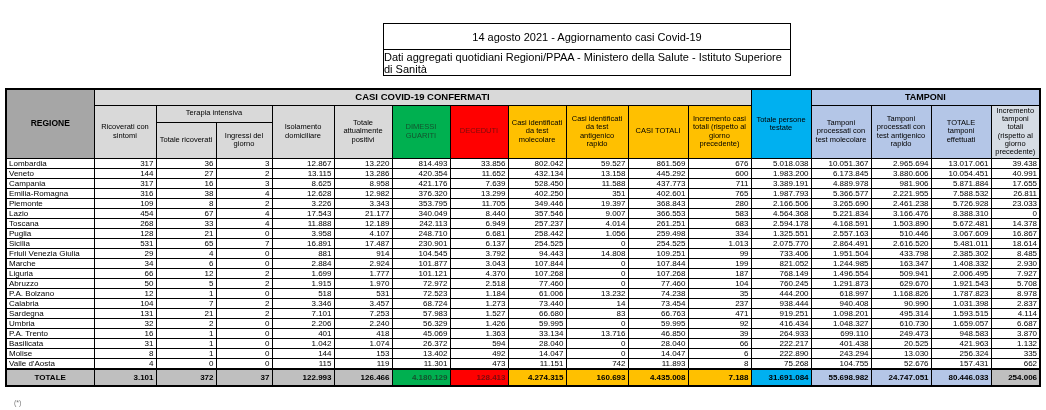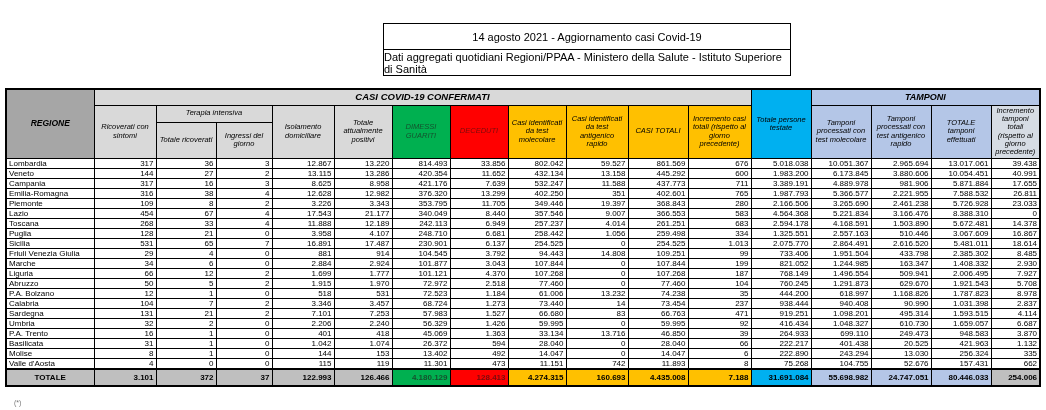--- a/index.html
+++ b/index.html
@@ -13,21 +13,21 @@
   .title-row.first { border-bottom:1px solid #000; }
 
   
   table.covid {
     position:absolute; left:5px; top:88px; width:1034px;
     border-collapse:collapse; table-layout:fixed; border:2px solid #000;
   }
   th, td { border:1px solid #000; overflow:hidden; }
   thead th {
     font-weight:400; font-size:7.5px; line-height:1.12; text-align:center;
-    vertical-align:middle; padding:1px 2px; background:var(--light-gray);font-style:italic;
+    vertical-align:middle; padding:1px 2px; background:var(--light-gray);
   }
   tr.r1 { height:16px; }
   tr.r2 { height:16px; }
   tr.r3 { height:34px; }
   .h-regione   { background:var(--gray-header); font-weight:700; font-size:8.5px; }
   .h-confermati{ background:var(--light-gray); font-weight:700; font-size:9.5px; }
   .h-tamponi   { background:var(--light-blue); font-weight:700; font-size:9px; }
   .h-persone   { background:var(--cyan); font-weight:400; }
   .h-green     { background:var(--green); color:#14522e; }
   .h-red       { background:var(--red); color:#7a0c0c; }
@@ -148,21 +148,21 @@
       </tr>
       <tr>
         <td class="region">Campania</td>
         <td class="num">317</td>
         <td class="num">16</td>
         <td class="num">3</td>
         <td class="num">8.625</td>
         <td class="num">8.958</td>
         <td class="num">421.176</td>
         <td class="num">7.639</td>
-        <td class="num">532.247</td>
+        <td class="num">528.450</td>
         <td class="num">11.588</td>
         <td class="num">437.773</td>
         <td class="num">711</td>
         <td class="num">3.389.191</td>
         <td class="num">4.889.978</td>
         <td class="num">981.906</td>
         <td class="num">5.871.884</td>
         <td class="num">17.655</td>
       </tr>
       <tr>

